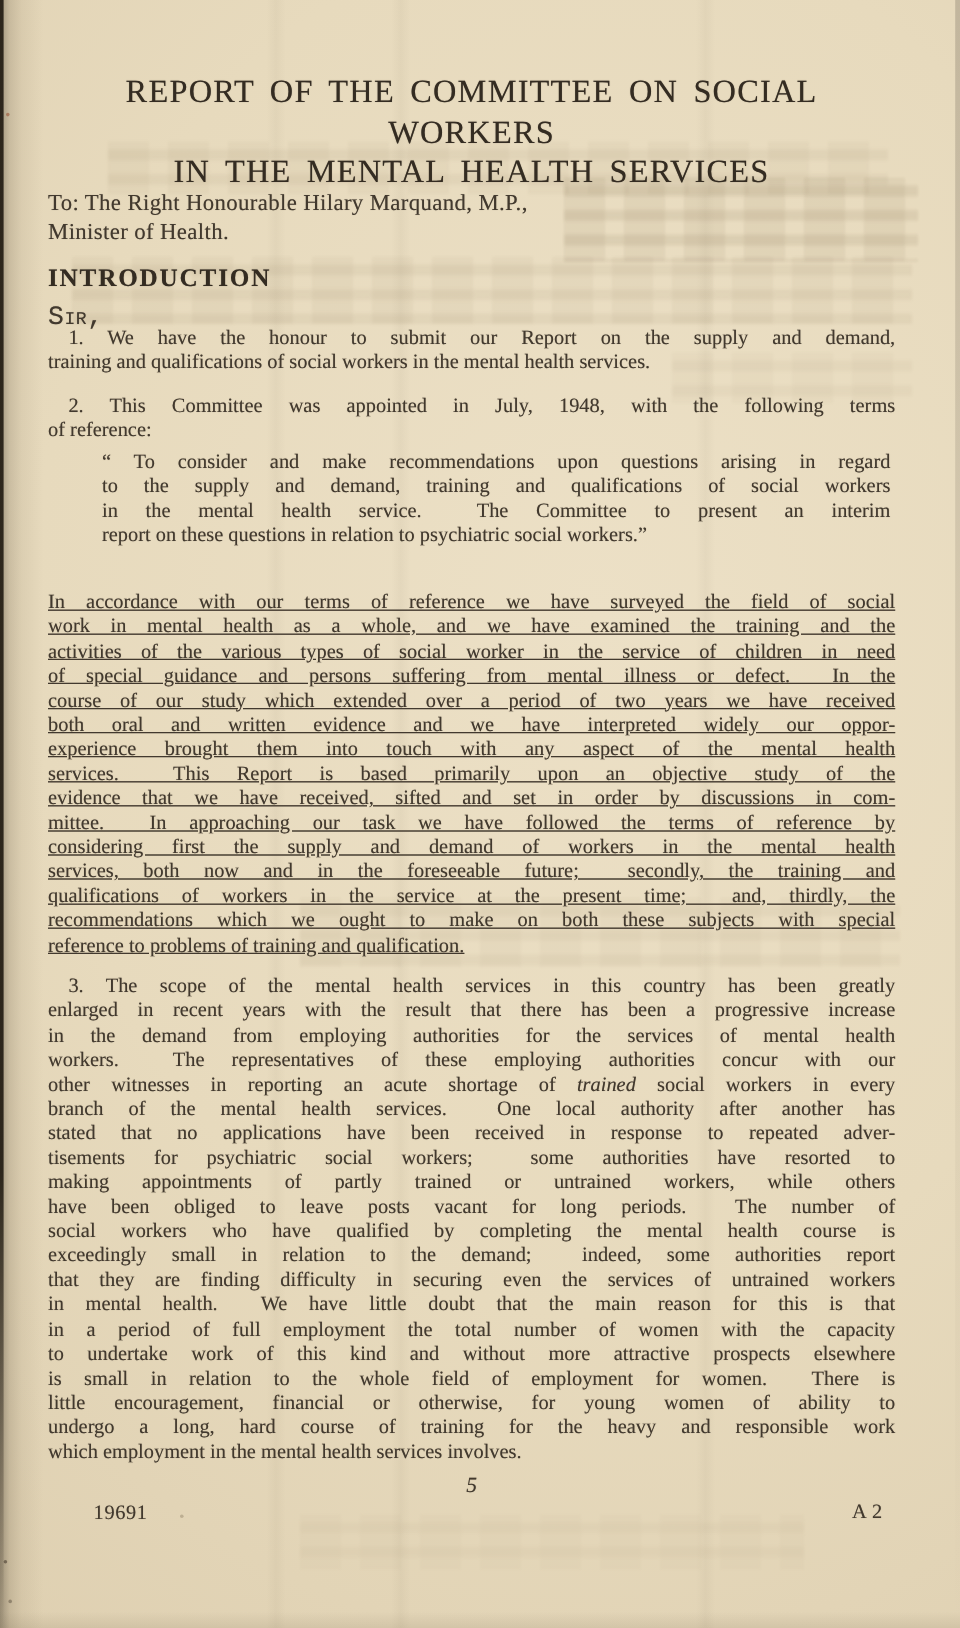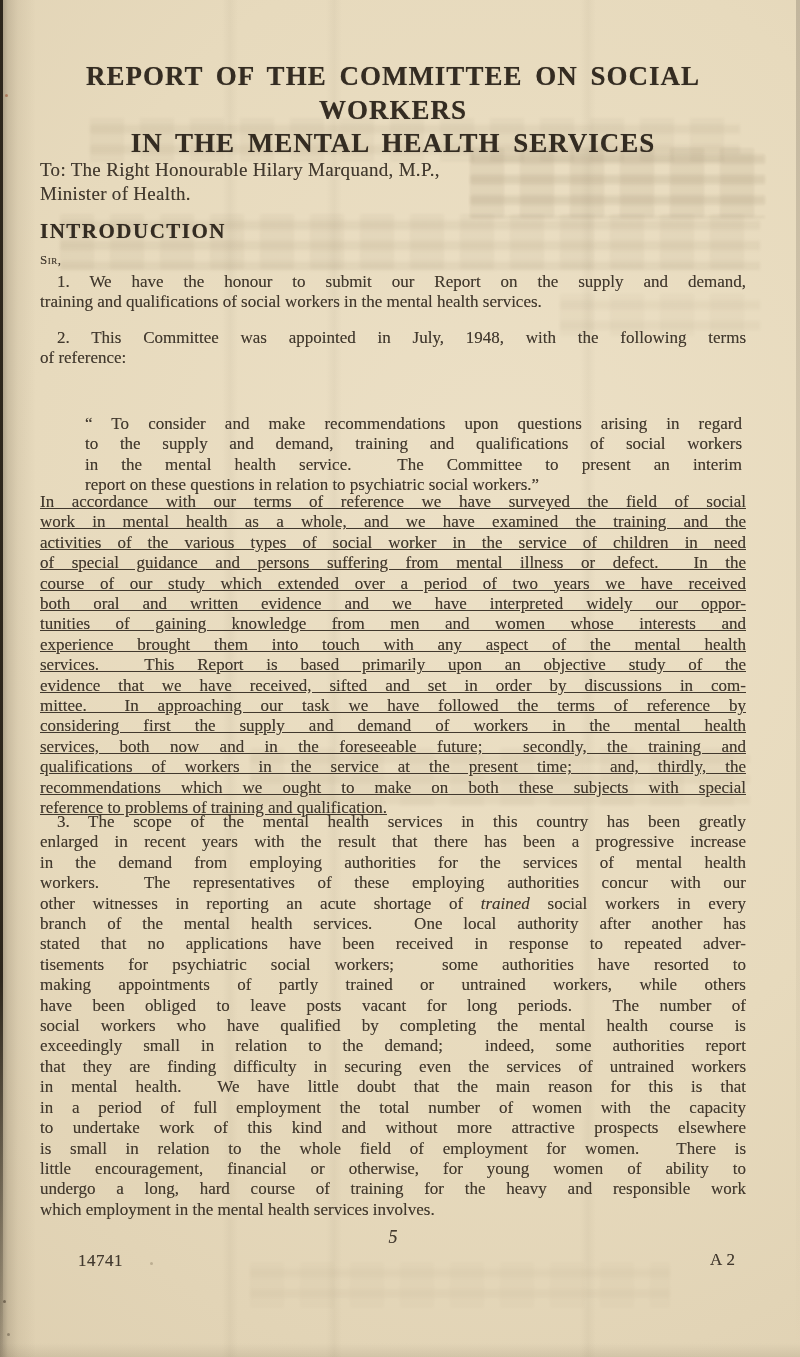--- a/index.html
+++ b/index.html
@@ -25,38 +25,38 @@
   .crease{position:absolute;top:0;bottom:0;width:16px;pointer-events:none;
     background:linear-gradient(90deg, rgba(100,88,64,0), rgba(100,88,64,.05), rgba(100,88,64,0));}
   .ghost{position:absolute;pointer-events:none;filter:blur(1.5px);
     background:
       repeating-linear-gradient(90deg, rgba(123,104,72,.09) 0 34px, rgba(123,104,72,0) 34px 50px),
       repeating-linear-gradient(180deg, rgba(123,104,72,0) 0 5px, rgba(123,104,72,.13) 8px 14px, rgba(123,104,72,0) 17px 20.5px);}
   .speck{position:absolute;width:3px;height:3px;border-radius:50%;pointer-events:none;}
 
   
   .blk{position:absolute;left:40px;width:706px;}
-  .title-block{top:60px;font-weight:bold;font-size:27px;line-height:33.5px;
+  .title-block{top:60px;font-weight:normal;font-size:27px;line-height:33.5px;
     color:var(--heading-ink);letter-spacing:1px;word-spacing:5px;
     text-shadow:0 0 .7px rgba(52,44,34,.55);}
   .title-block .line{text-align:center;}
   .addressee-block{top:158px;font-size:19px;line-height:23.5px;letter-spacing:.3px;
     text-shadow:0 0 .6px rgba(66,57,46,.5);}
   .minister{width:525px;}
   .heading-block{top:219px;font-weight:bold;font-size:21px;letter-spacing:1.5px;
     text-align:left;color:var(--heading-ink);text-shadow:0 0 .7px rgba(52,44,34,.55);}
-  .salutation-block{top:252px;font-size:13px;font-variant:small-caps;letter-spacing:.5px;
-    text-shadow:0 0 .6px rgba(66,57,46,.5);}
+  .salutation-block{top:252px;font-size:22px;font-variant:small-caps;letter-spacing:.5px;
+    text-shadow:0 0 .6px rgba(66,57,46,.5);font-family:Liberation Mono, monospace;}
   .para{font-size:17px;line-height:20.4px;text-shadow:0 0 .6px rgba(66,57,46,.5);}
   .para .line{text-align:justify;text-align-last:justify;white-space:pre-wrap;}
   .para .line.pf{text-align-last:left;}
   .para.indent .line.fl{text-indent:17px;}
   .para em{font-style:italic;}
   #p1{top:272px;} #p2{top:328px;}
-  #quote{top:375px;left:85px;width:657px;margin-top:39px;}
+  #quote{top:375px;left:85px;width:657px;}
   #p2cont{top:492px;text-decoration:underline;} #p3{top:812px;}
   .page-num{top:1227px;text-align:center;font-size:18px;font-style:italic;
     text-shadow:0 0 .6px rgba(66,57,46,.5);}
   .footer-mark{position:absolute;font-size:17px;letter-spacing:.5px;
     text-shadow:0 0 .6px rgba(66,57,46,.5);}
   #print-code{left:78px;top:1251px;}
   #sig-mark{left:692px;top:1250px;margin-left:18px;}
 </style>
 </head>
 <body>
@@ -109,21 +109,20 @@
       <div class="line">in the mental health service.  The Committee to present an interim</div>
       <div class="line pf">report on these questions in relation to psychiatric social workers.”</div>
     </div>
   <div id="p2cont" class="blk para">
       <div class="line fl">In accordance with our terms of reference we have surveyed the field of social</div>
       <div class="line">work in mental health as a whole, and we have examined the training and the</div>
       <div class="line">activities of the various types of social worker in the service of children in need</div>
       <div class="line">of special guidance and persons suffering from mental illness or defect.  In the</div>
       <div class="line">course of our study which extended over a period of two years we have received</div>
       <div class="line">both oral and written evidence and we have interpreted widely our oppor-</div>
-      <div class="line">tunities of gaining knowledge from men and women whose interests and</div>
       <div class="line">experience brought them into touch with any aspect of the mental health</div>
       <div class="line">services.  This Report is based primarily upon an objective study of the</div>
       <div class="line">evidence that we have received, sifted and set in order by discussions in com-</div>
       <div class="line">mittee.  In approaching our task we have followed the terms of reference by</div>
       <div class="line">considering first the supply and demand of workers in the mental health</div>
       <div class="line">services, both now and in the foreseeable future;  secondly, the training and</div>
       <div class="line">qualifications of workers in the service at the present time;  and, thirdly, the</div>
       <div class="line">recommendations which we ought to make on both these subjects with special</div>
       <div class="line pf">reference to problems of training and qualification.</div>
     </div>
@@ -144,15 +143,15 @@
       <div class="line">in mental health.  We have little doubt that the main reason for this is that</div>
       <div class="line">in a period of full employment the total number of women with the capacity</div>
       <div class="line">to undertake work of this kind and without more attractive prospects elsewhere</div>
       <div class="line">is small in relation to the whole field of employment for women.  There is</div>
       <div class="line">little encouragement, financial or otherwise, for young women of ability to</div>
       <div class="line">undergo a long, hard course of training for the heavy and responsible work</div>
       <div class="line pf">which employment in the mental health services involves.</div>
     </div>
 
   <div class="blk page-num">5</div>
-  <div id="print-code" class="footer-mark">14741</div>
+  <div id="print-code" class="footer-mark">19691</div>
   <div id="sig-mark" class="footer-mark">A 2</div>
 </div>
 
 </body></html>

